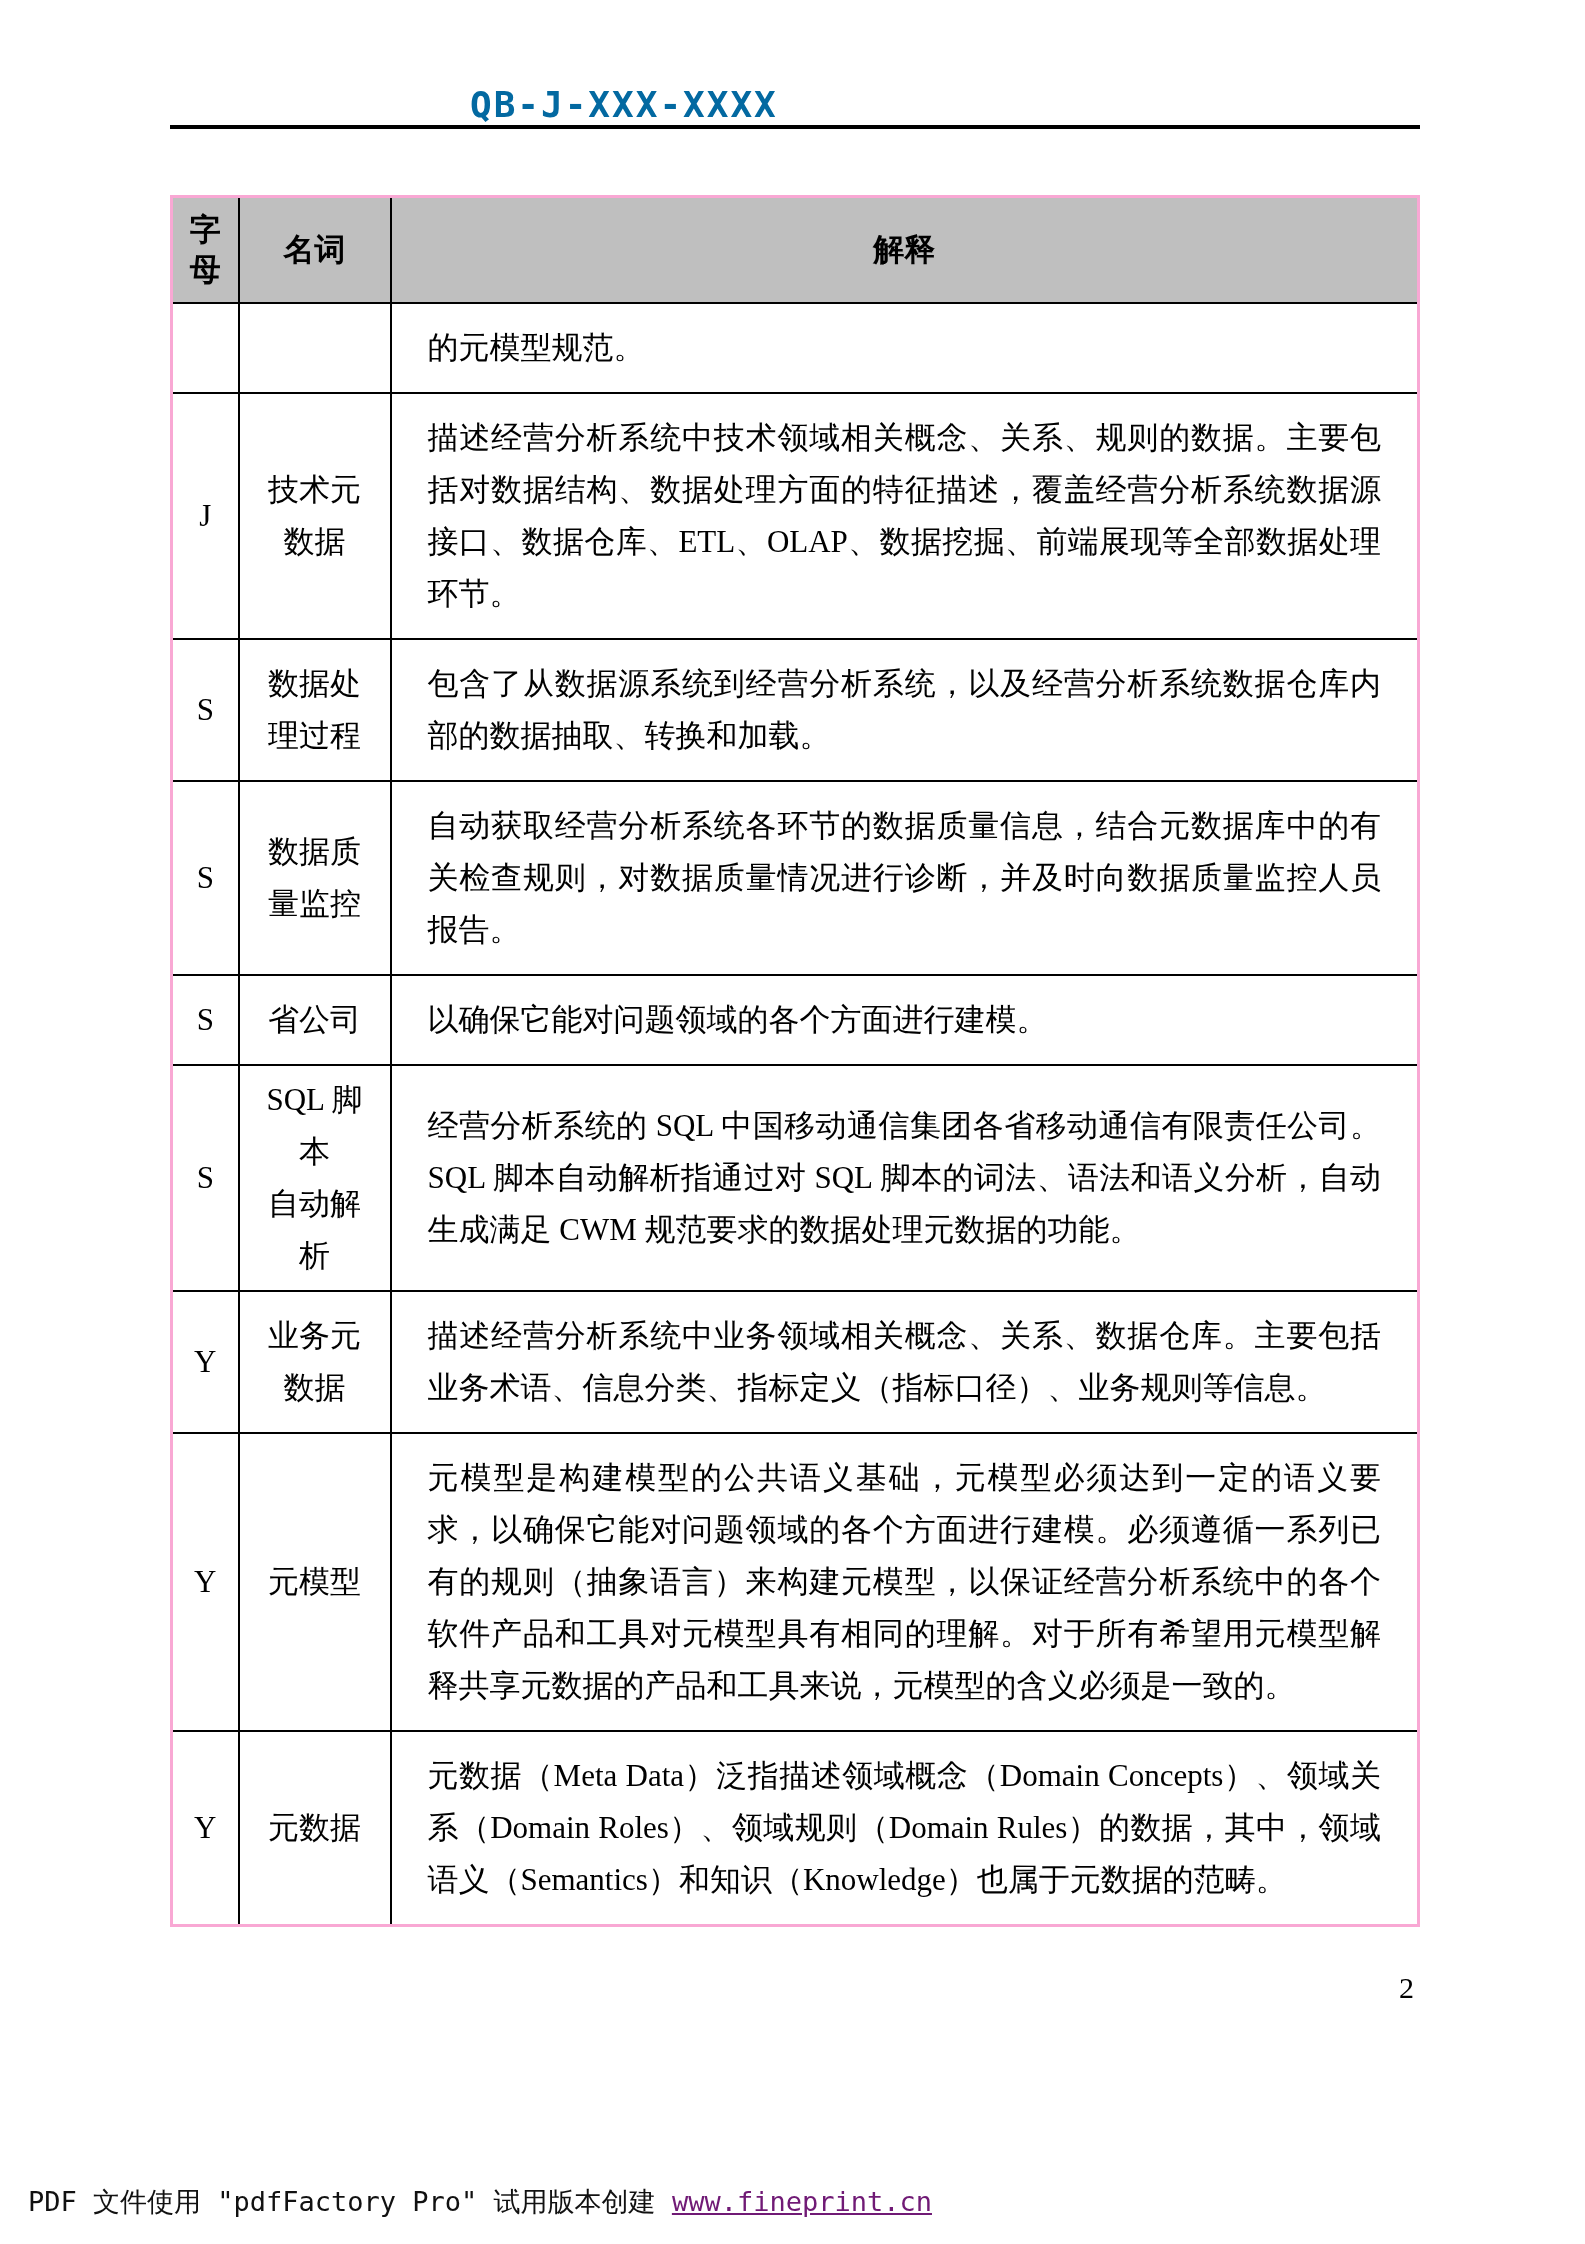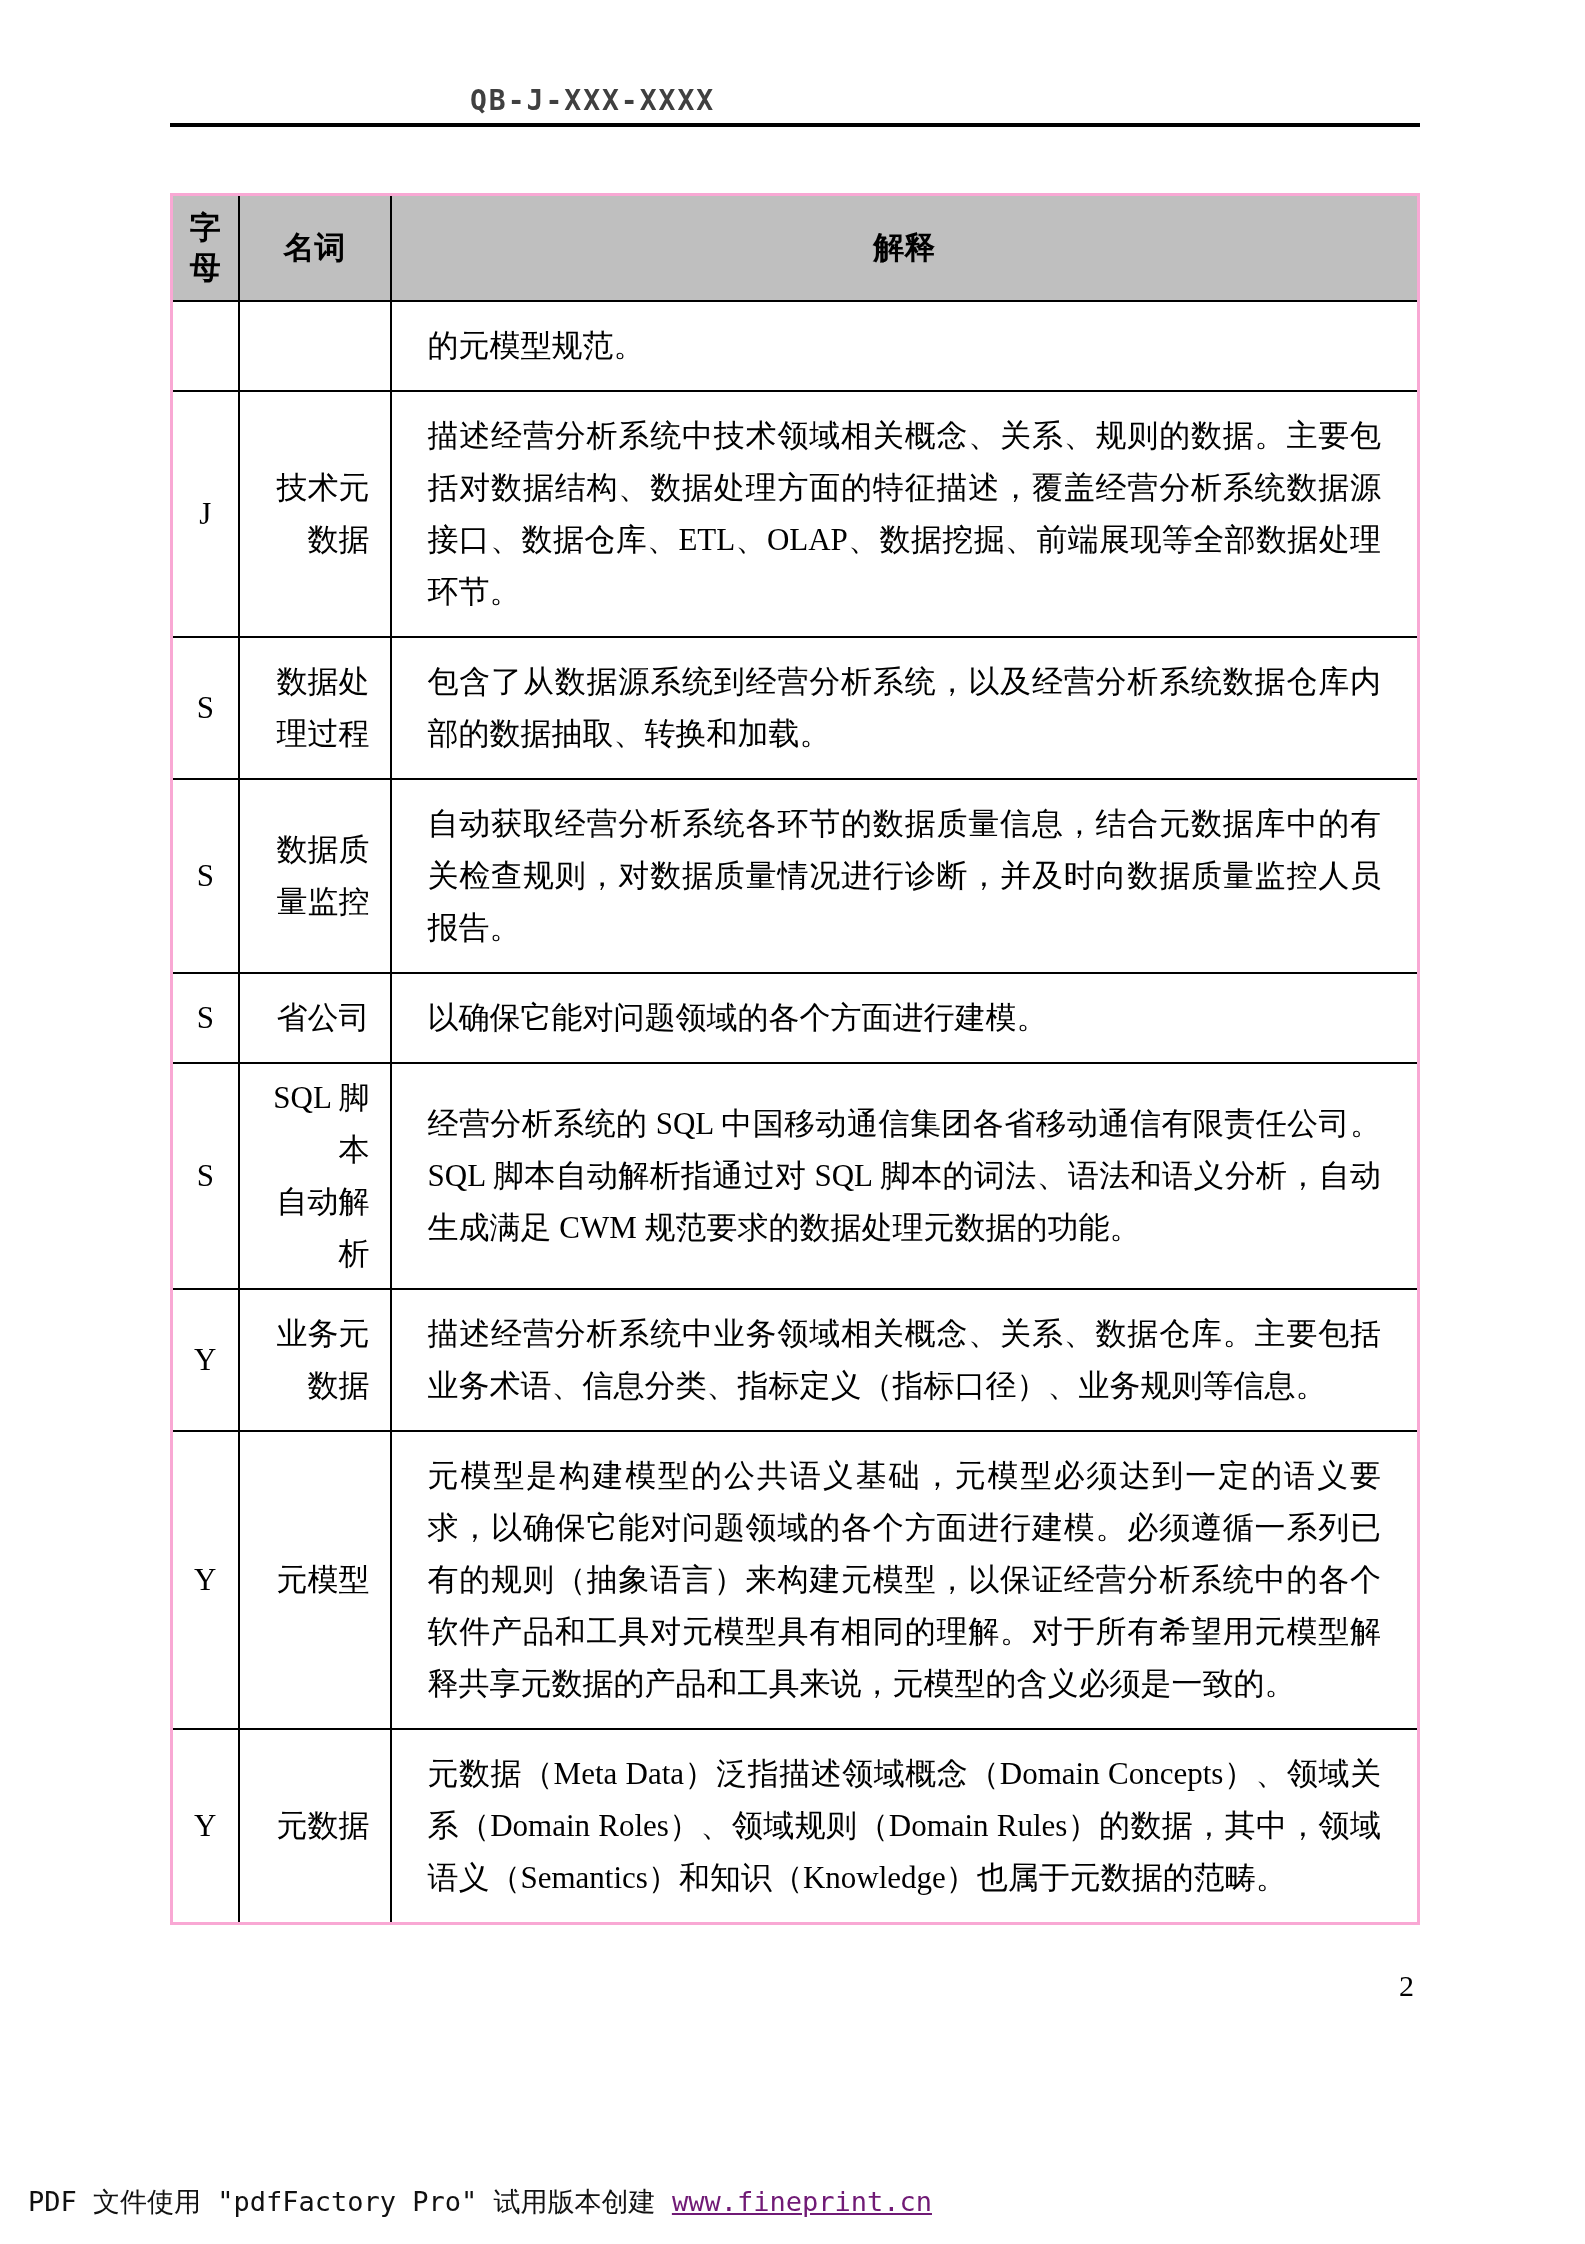--- a/index.html
+++ b/index.html
@@ -19,25 +19,24 @@
   }
   .content {
     position: absolute;
     left: 170px;
     top: 84px;
     width: 1250px;
   }
   .doc-code {
     font-family: "DejaVu Sans Mono", monospace;
     font-weight: bold;
-    font-size: 28px;
+    font-size: 36px;
     letter-spacing: 2px;
     margin-left: 300px;
-    margin-bottom: 6px;
-    color: #404040;
+    color: #0369a1;
   }
   .header-rule {
     height: 4px;
     background: #000000;
     margin-bottom: 66px;
   }
   table.glossary {
     width: 100%;
     border-collapse: collapse;
     table-layout: fixed;
@@ -56,21 +55,21 @@
     line-height: 40px;
   }
   td.letter-cell {
     text-align: center;
     vertical-align: middle;
     font-size: 31px;
     line-height: 52px;
     padding: 8px 4px;
   }
   td.term-cell {
-    text-align: right;
+    text-align: center;
     vertical-align: middle;
     font-size: 31px;
     line-height: 52px;
     padding: 8px 20px;
     white-space: pre-line;
   }
   td.explanation-cell {
     font-size: 31px;
     line-height: 52px;
     padding: 18px 36px;

